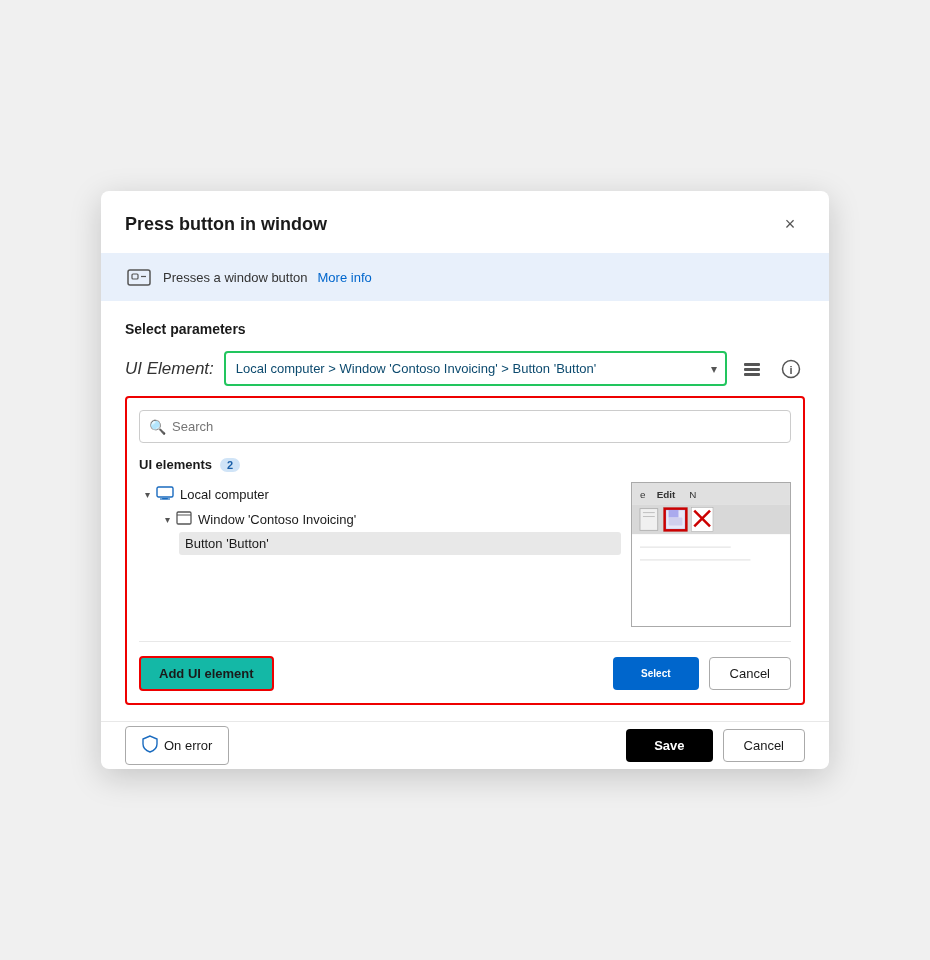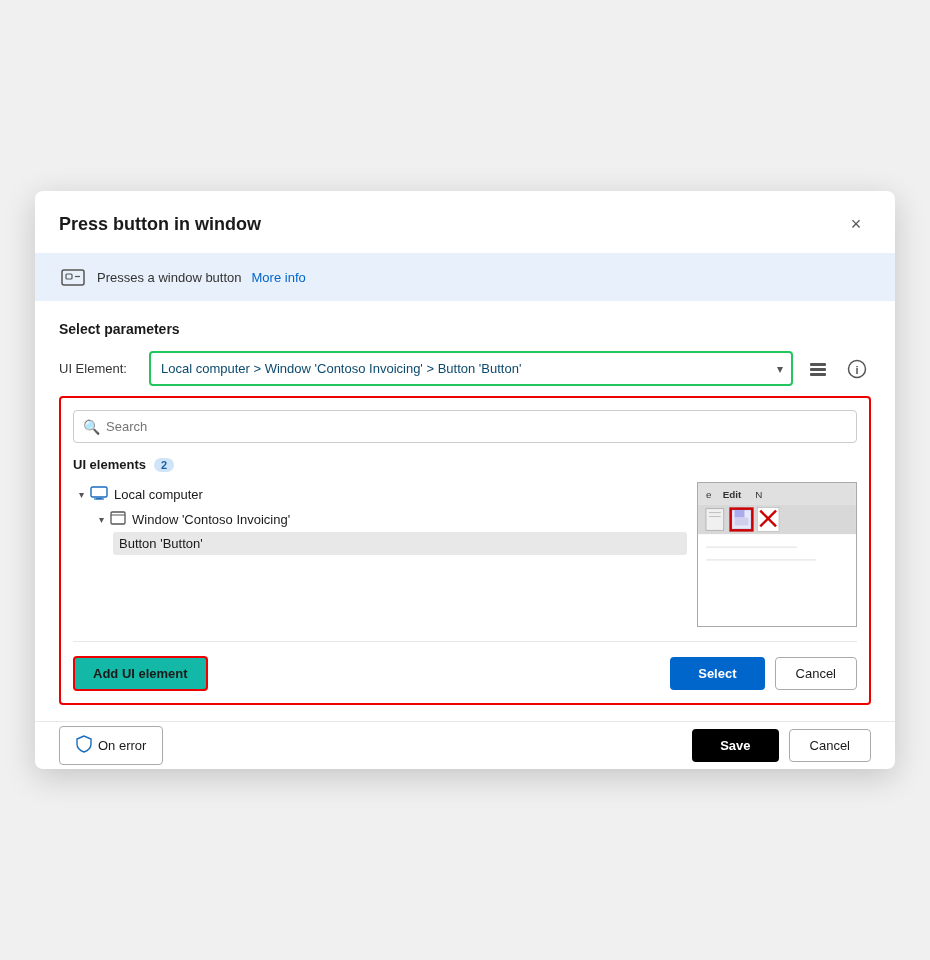--- a/index.html
+++ b/index.html
@@ -7,21 +7,21 @@
       font-family: 'Segoe UI', sans-serif;
       background: #f0f0f0;
       display: flex;
       justify-content: center;
       align-items: center;
       min-height: 100vh;
     }
     .dialog {
       background: #fff;
       border-radius: 8px;
-      width: 860px;
+      width: 728px;
       box-shadow: 0 8px 32px rgba(0,0,0,0.18);
       overflow: hidden;
     }
     .dialog-header {
       display: flex;
       align-items: center;
       justify-content: space-between;
       padding: 18px 24px 14px 24px;
       border-bottom: none;
     }
@@ -73,23 +73,24 @@
       color: #1a1a1a;
       margin-bottom: 14px;
     }
     .field-row {
       display: flex;
       align-items: center;
       gap: 10px;
       margin-bottom: 10px;
     }
     .field-label {
-      font-size: 13px;
+      font-size: 17px;
       color: #333;
       min-width: 80px;
+      font-style: italic;
     }
     .field-select-wrap {
       flex: 1;
       position: relative;
     }
     .field-select {
       width: 100%;
       border: 2px solid #22c55e;
       border-radius: 4px;
       padding: 8px 36px 8px 10px;
@@ -223,21 +224,21 @@
     }
     .footer-right {
       display: flex;
       gap: 10px;
     }
     .btn-select {
       background: #0066cc;
       border: none;
       border-radius: 4px;
       padding: 8px 28px;
-      font-size: 13px;
+      font-size: 10px;
       font-weight: 600;
       color: #fff;
       cursor: pointer;
     }
     .btn-cancel-inner {
       background: #fff;
       border: 1px solid #aaa;
       border-radius: 4px;
       padding: 8px 20px;
       font-size: 13px;

